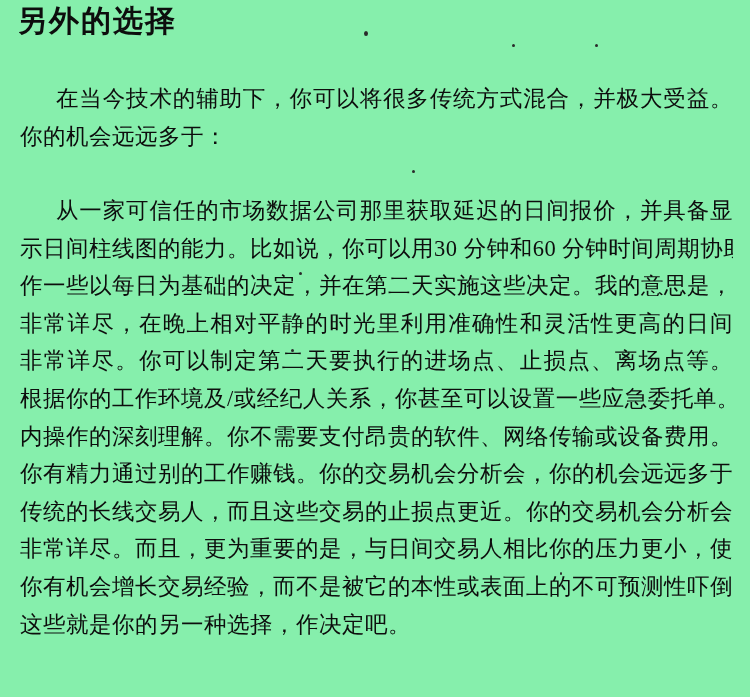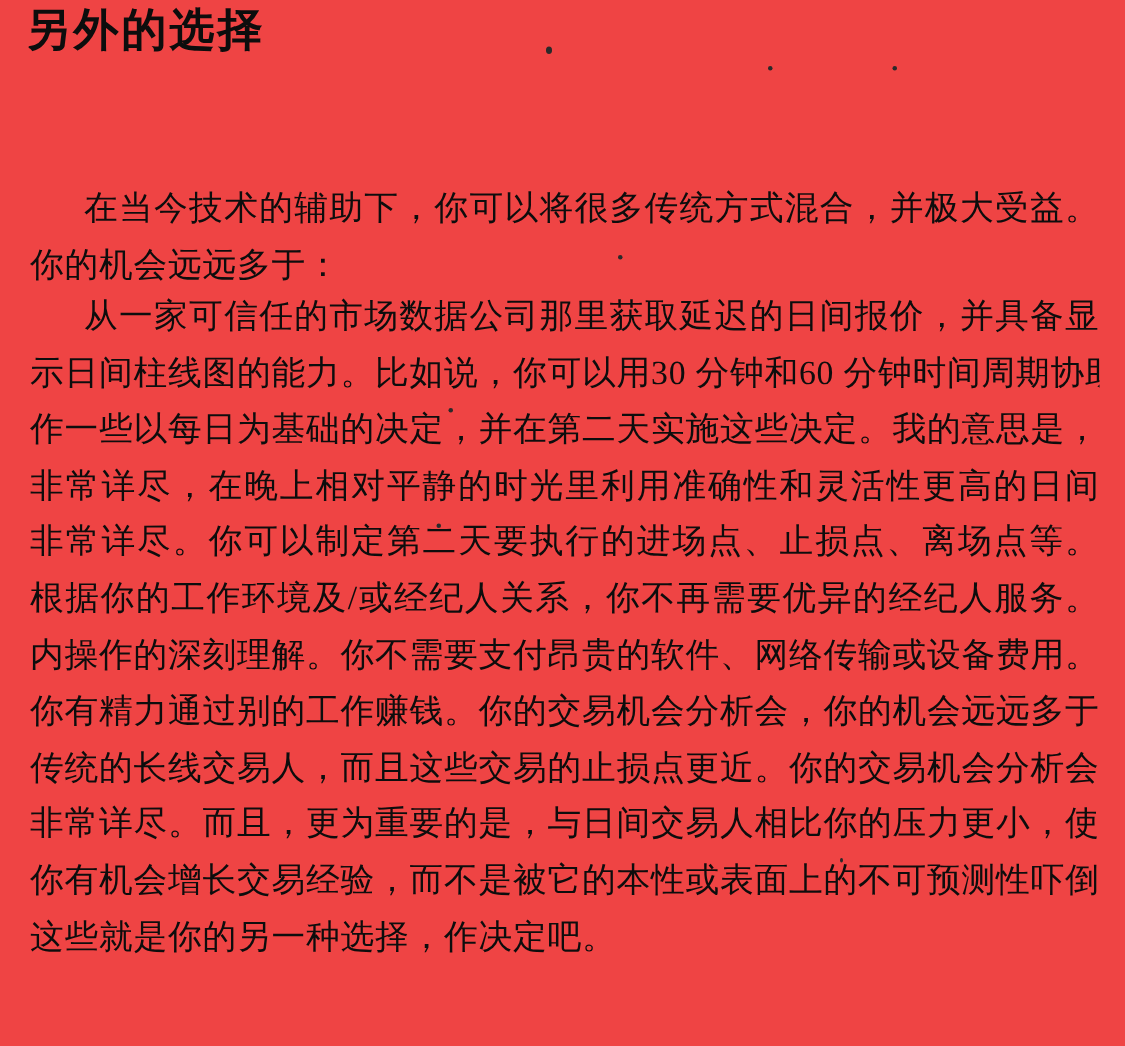--- a/index.html
+++ b/index.html
@@ -1,20 +1,20 @@
 <!DOCTYPE html>
 <html><head>
 <meta charset="utf-8">
 <style>
   html, body { margin: 0; padding: 0; background: #e8e8e8; }
   .page {
     position: relative;
     width: 750px;
     height: 697px;
-    background: #ef4444;
+    background: #86efac;
     font-family: "Liberation Serif", "DejaVu Serif", serif;
     color: #0d0d0d;
     overflow: hidden;
   }
   .heading {
     position: absolute;
     left: 17px;
     top: 2px;
     margin: 0;
     font-size: 30px;
@@ -24,21 +24,21 @@
     white-space: nowrap;
   }
   .para {
     position: absolute;
     left: 20px;
     width: 713px;
     font-size: 22.5px;
     line-height: 37.6px;
     letter-spacing: 0.5px;
   }
-  .p1 { top: 80px; margin-top: 40px; }
+  .p1 { top: 80px; }
   .p2 { top: 192px; }
   .line {
     width: 713px;
     text-align: justify;
     text-align-last: justify;
     text-justify: inter-character;
     overflow: hidden;
     white-space: nowrap;
   }
   .line.lastline {
@@ -70,21 +70,21 @@
     <div class="line indent">在当今技术的辅助下，你可以将很多传统方式混合，并极大受益。</div>
     <div class="line lastline">你的机会远远多于：</div>
   </div>
 
   <div class="para p2">
     <div class="line indent">从一家可信任的市场数据公司那里获取延迟的日间报价，并具备显</div>
     <div class="line">示日间柱线图的能力。比如说，你可以用30 分钟和60 分钟时间周期协助</div>
     <div class="line">作一些以每日为基础的决定，并在第二天实施这些决定。我的意思是，</div>
     <div class="line">非常详尽，在晚上相对平静的时光里利用准确性和灵活性更高的日间</div>
     <div class="line">非常详尽。你可以制定第二天要执行的进场点、止损点、离场点等。</div>
-    <div class="line">根据你的工作环境及/或经纪人关系，你不再需要优异的经纪人服务。</div>
+    <div class="line">根据你的工作环境及/或经纪人关系，你甚至可以设置一些应急委托单。</div>
     <div class="line">内操作的深刻理解。你不需要支付昂贵的软件、网络传输或设备费用。</div>
     <div class="line">你有精力通过别的工作赚钱。你的交易机会分析会，你的机会远远多于</div>
     <div class="line">传统的长线交易人，而且这些交易的止损点更近。你的交易机会分析会</div>
     <div class="line">非常详尽。而且，更为重要的是，与日间交易人相比你的压力更小，使</div>
     <div class="line">你有机会增长交易经验，而不是被它的本性或表面上的不可预测性吓倒。</div>
     <div class="line lastline">这些就是你的另一种选择，作决定吧。</div>
   </div>
 
   <div class="speck s1"></div>
   <div class="speck s2"></div>

